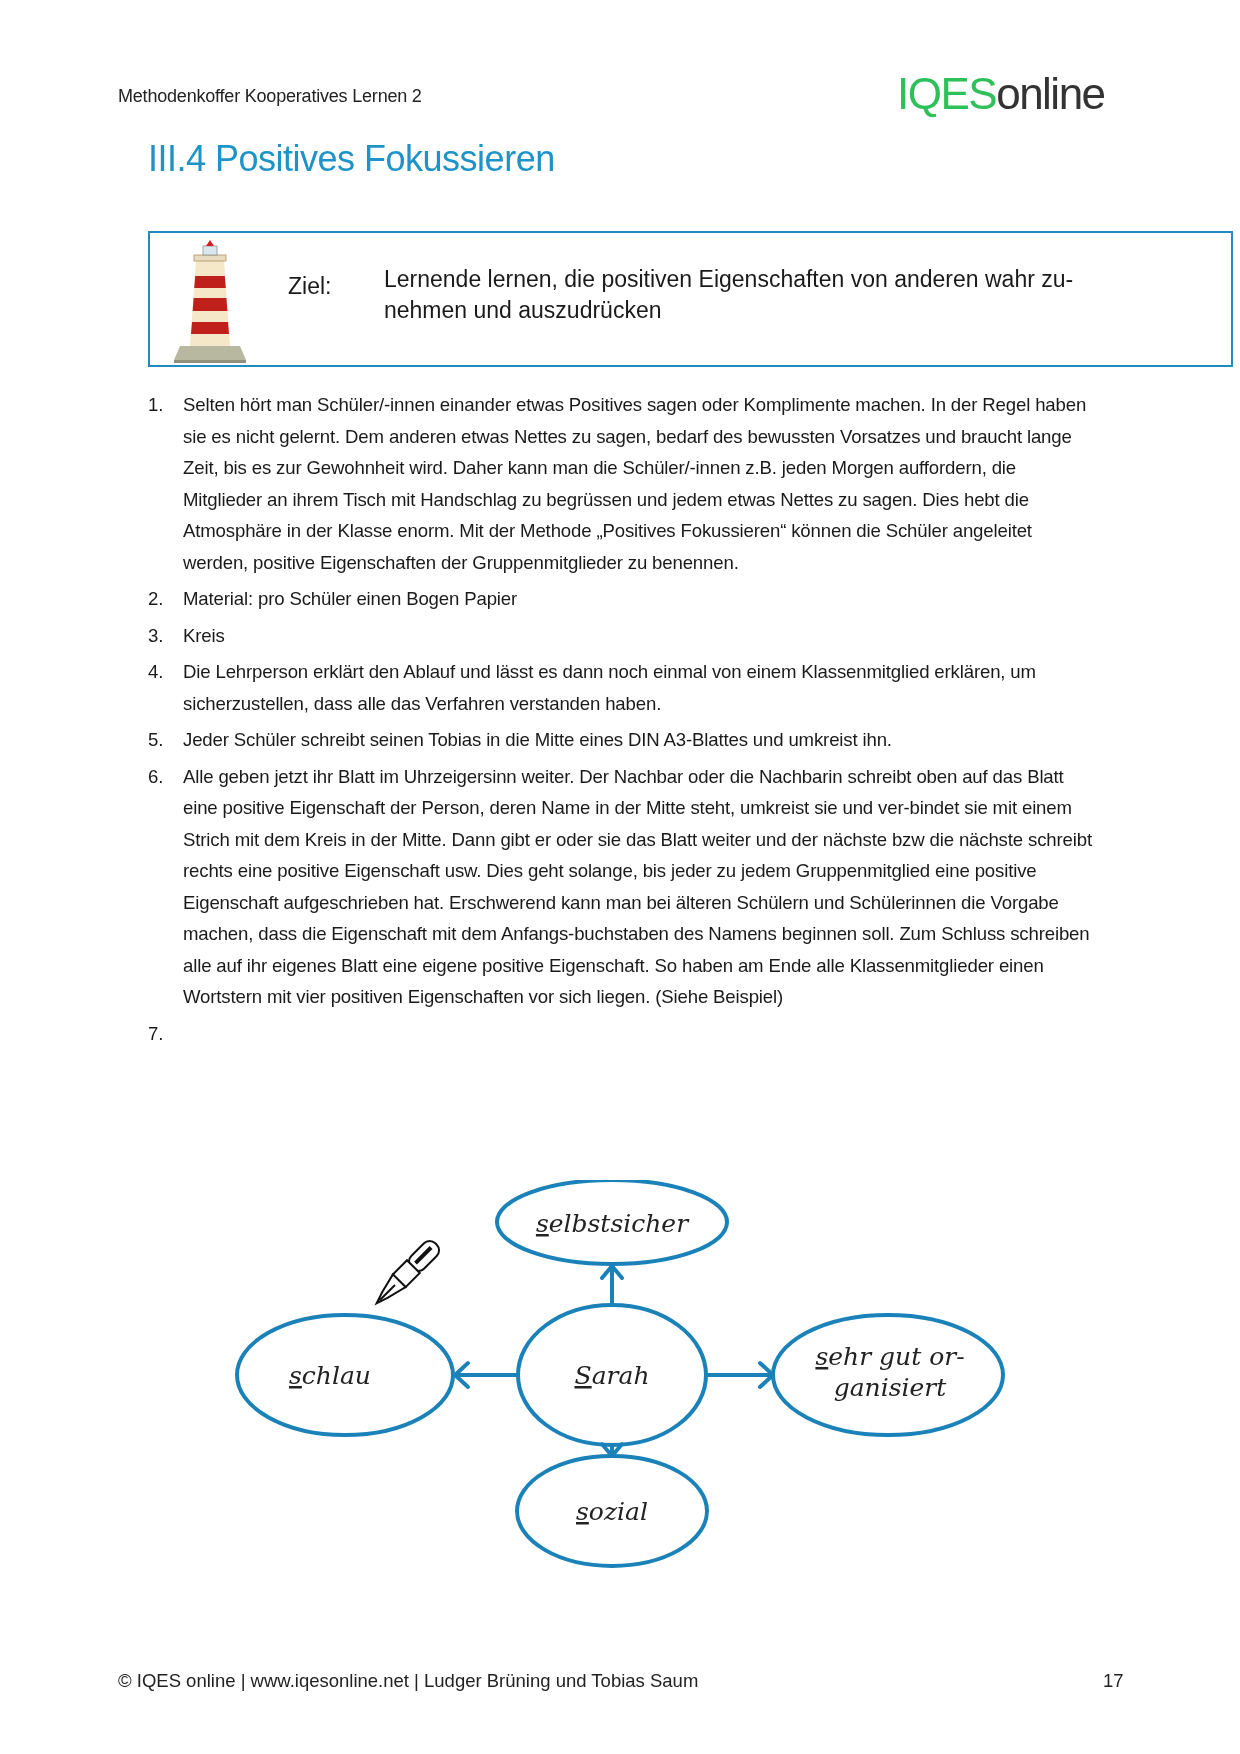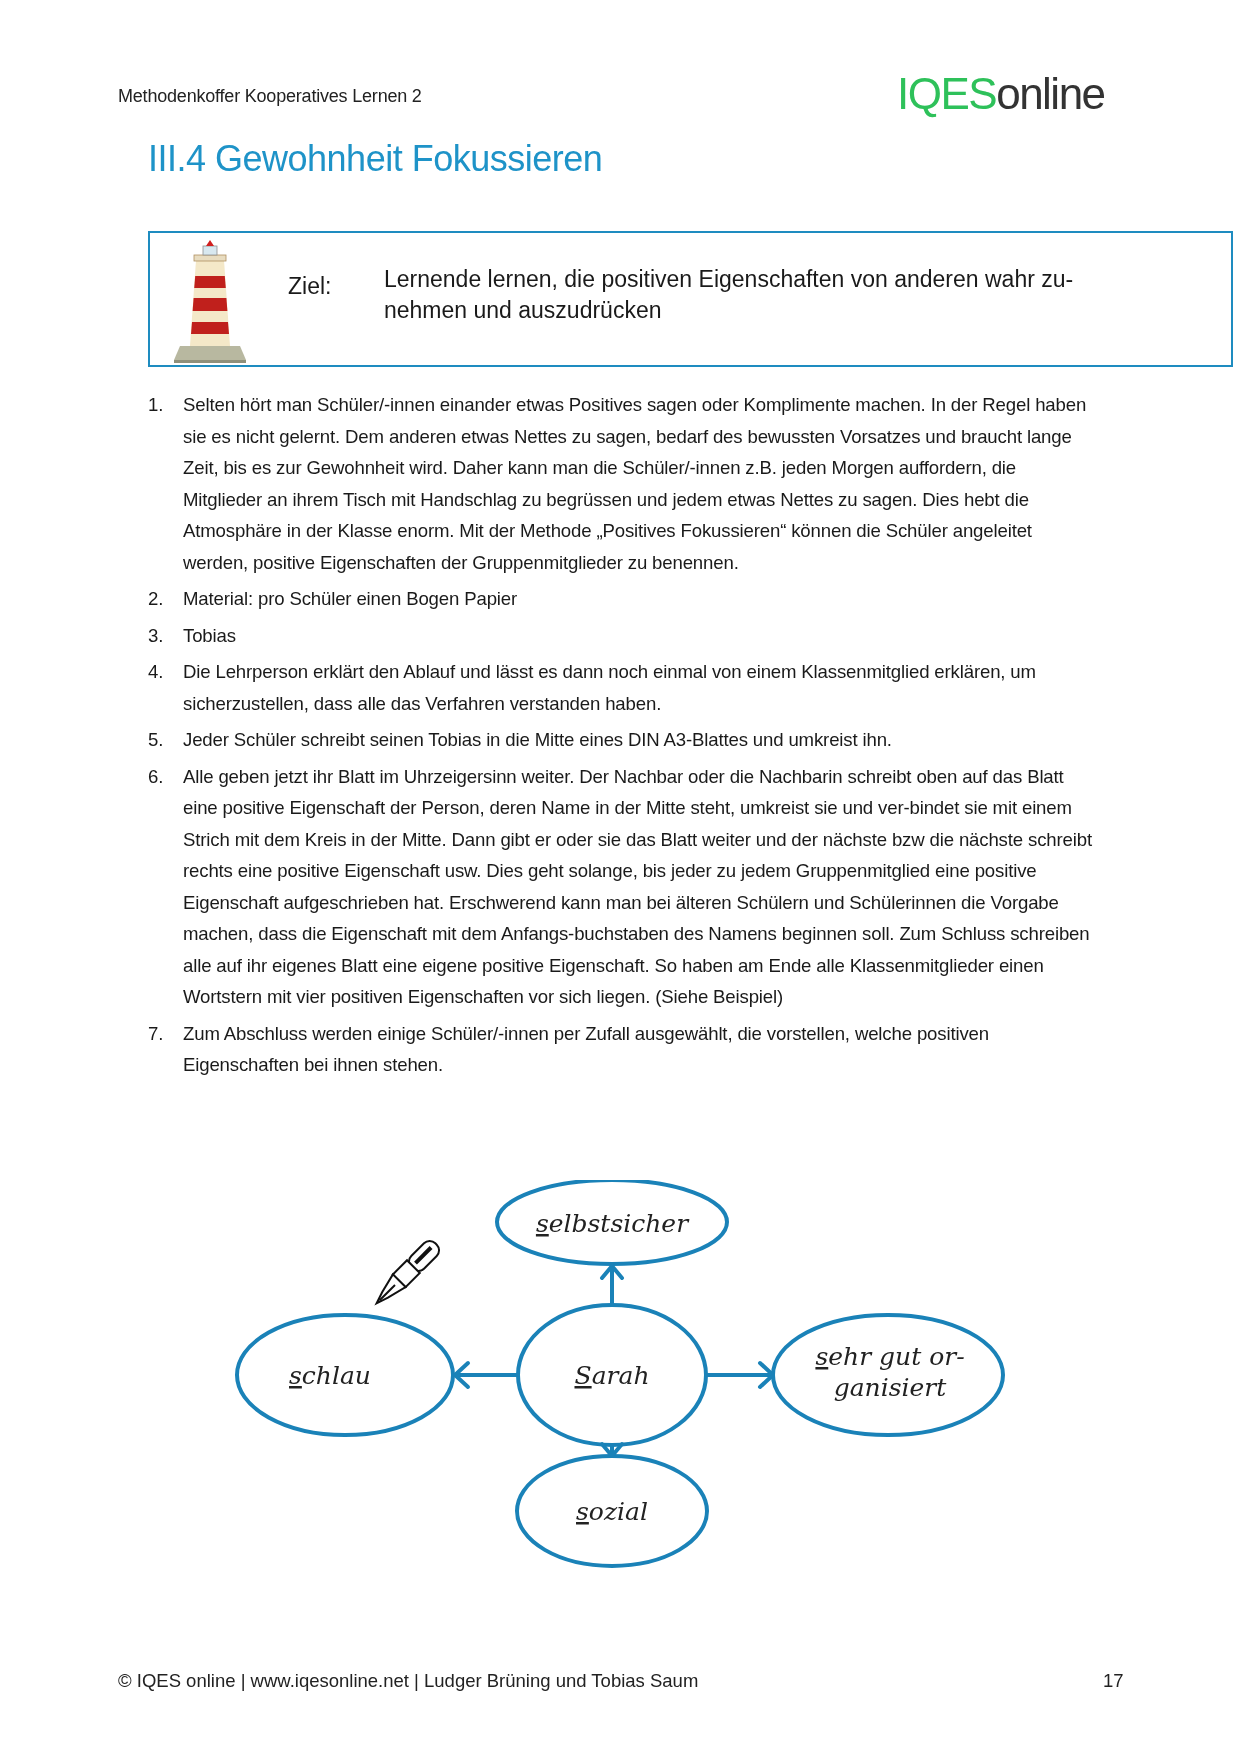--- a/index.html
+++ b/index.html
@@ -19,46 +19,46 @@
     .diagram { position: absolute; left: 0; top: 1180px; width: 1240px; height: 400px; }
     .footer-left { position: absolute; left: 118px; top: 1670px; font-size: 18.5px; color: #222; }
     .footer-right { position: absolute; left: 1103px; top: 1670px; font-size: 18.5px; color: #222; }
   </style>
 </head>
 <body>
 
 <div class="header-left">Methodenkoffer Kooperatives Lernen 2</div>
 <div class="logo"><span class="iqes">IQES</span><span class="online">online</span></div>
 
-<div class="title">III.4  Gewohnheit Fokussieren</div>
+<div class="title">III.4  Positives Fokussieren</div>
 
 <div class="goal-box">
   <svg class="lighthouse" viewBox="0 0 80 128">
     <polygon points="4,124 76,124 70,110 10,110" fill="#b8b8a0"></polygon>
     <polygon points="4,124 76,124 76,127 4,127" fill="#8f8f7a"></polygon>
     <polygon points="20,110 60,110 54,24 26,24" fill="#f4e8c8"></polygon>
     <polygon points="25.2,40 54.8,40 55.8,52 24.2,52" fill="#c0201c"></polygon>
     <polygon points="23.6,62 56.4,62 57.4,75 22.6,75" fill="#c0201c"></polygon>
     <polygon points="22,86 58,86 59,98 21,98" fill="#c0201c"></polygon>
     <rect x="24" y="19" width="32" height="6" fill="#e8dcc0" stroke="#b09060" stroke-width="0.8"></rect>
     <rect x="33" y="10" width="14" height="9" fill="#d8e8f0" stroke="#909090" stroke-width="0.8"></rect>
     <polygon points="36,10 44,10 40,4" fill="#d02020"></polygon>
   </svg>
   <div class="goal-label">Ziel:</div>
   <div class="goal-text">Lernende lernen, die positiven Eigenschaften von anderen wahr zu-nehmen und auszudrücken</div>
 </div>
 
 <ol class="steps">
   <li class="step"><span class="num">1.</span><span>Selten hört man Schüler/-innen einander etwas Positives sagen oder Komplimente machen. In der Regel haben sie es nicht gelernt. Dem anderen etwas Nettes zu sagen, bedarf des bewussten Vorsatzes und braucht lange Zeit, bis es zur Gewohnheit wird. Daher kann man die Schüler/-innen z.B. jeden Morgen auffordern, die Mitglieder an ihrem Tisch mit Handschlag zu begrüssen und jedem etwas Nettes zu sagen. Dies hebt die Atmosphäre in der Klasse enorm. Mit der Methode „Positives Fokussieren“ können die Schüler angeleitet werden, positive Eigenschaften der Gruppenmitglieder zu benennen.</span></li>
   <li class="step"><span class="num">2.</span><span>Material: pro Schüler einen Bogen Papier</span></li>
-  <li class="step"><span class="num">3.</span><span>Tobias</span></li>
+  <li class="step"><span class="num">3.</span><span>Kreis</span></li>
   <li class="step"><span class="num">4.</span><span>Die Lehrperson erklärt den Ablauf und lässt es dann noch einmal von einem Klassenmitglied erklären, um sicherzustellen, dass alle das Verfahren verstanden haben.</span></li>
   <li class="step"><span class="num">5.</span><span>Jeder Schüler schreibt seinen Tobias in die Mitte eines DIN A3-Blattes und umkreist ihn.</span></li>
   <li class="step"><span class="num">6.</span><span>Alle geben jetzt ihr Blatt im Uhrzeigersinn weiter. Der Nachbar oder die Nachbarin schreibt oben auf das Blatt eine positive Eigenschaft der Person, deren Name in der Mitte steht, umkreist sie und ver-bindet sie mit einem Strich mit dem Kreis in der Mitte. Dann gibt er oder sie das Blatt weiter und der nächste bzw die nächste schreibt rechts eine positive Eigenschaft usw. Dies geht solange, bis jeder zu jedem Gruppenmitglied eine positive Eigenschaft aufgeschrieben hat. Erschwerend kann man bei älteren Schülern und Schülerinnen die Vorgabe machen, dass die Eigenschaft mit dem Anfangs-buchstaben des Namens beginnen soll. Zum Schluss schreiben alle auf ihr eigenes Blatt eine eigene positive Eigenschaft. So haben am Ende alle Klassenmitglieder einen Wortstern mit vier positiven Eigenschaften vor sich liegen. (Siehe Beispiel)</span></li>
-  <li class="step"><span class="num">7.</span><span>Zum Abschluss werden einige Schüler/-innen per Zufall ausgewählt, die vorstellen, welche positiven Eigenschaften bei ihnen stehen.</span></li>
+  <li class="step"><span class="num">7.</span></li>
 </ol>
 
 <svg class="diagram" viewBox="0 0 1240 400">
   <g fill="none" stroke="#1a82b8" stroke-width="4" stroke-linecap="round" stroke-linejoin="round">
 
     <ellipse cx="612" cy="42" rx="115" ry="42"></ellipse>
     <ellipse cx="612" cy="195" rx="94" ry="70"></ellipse>
     <ellipse cx="345" cy="195" rx="108" ry="60"></ellipse>
     <ellipse cx="888" cy="195" rx="115" ry="60"></ellipse>
     <ellipse cx="612" cy="331" rx="95" ry="55"></ellipse>

